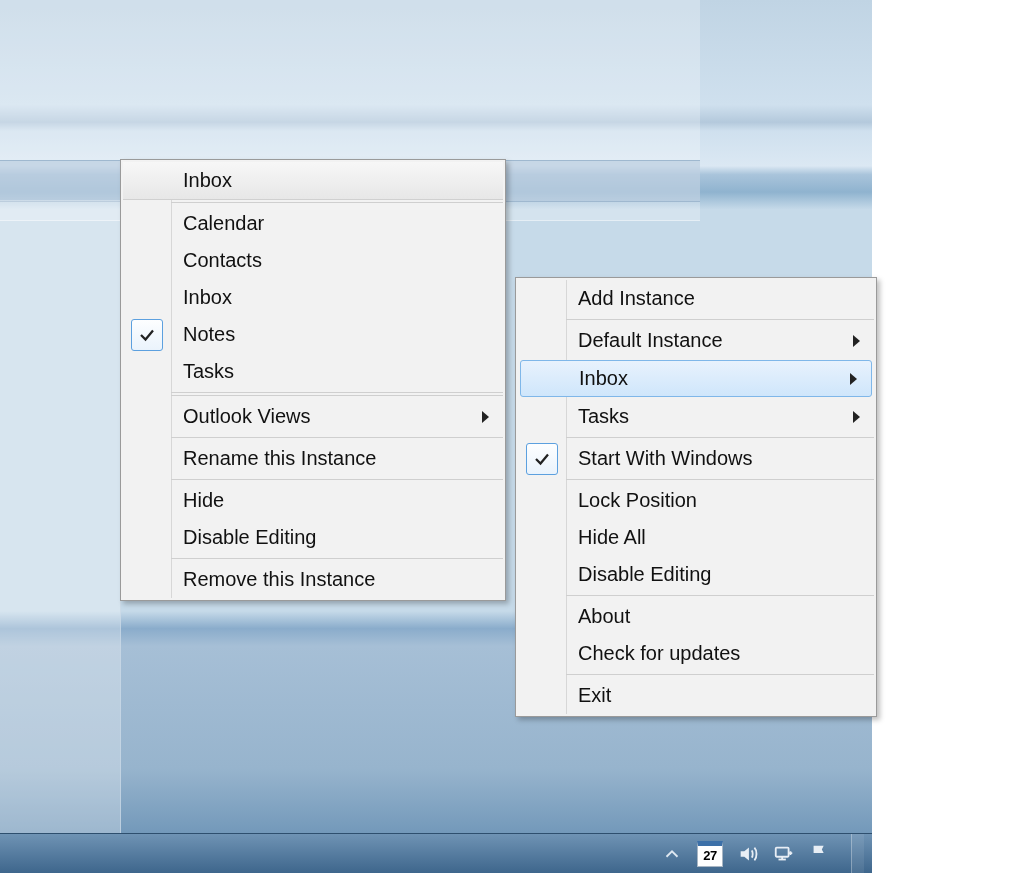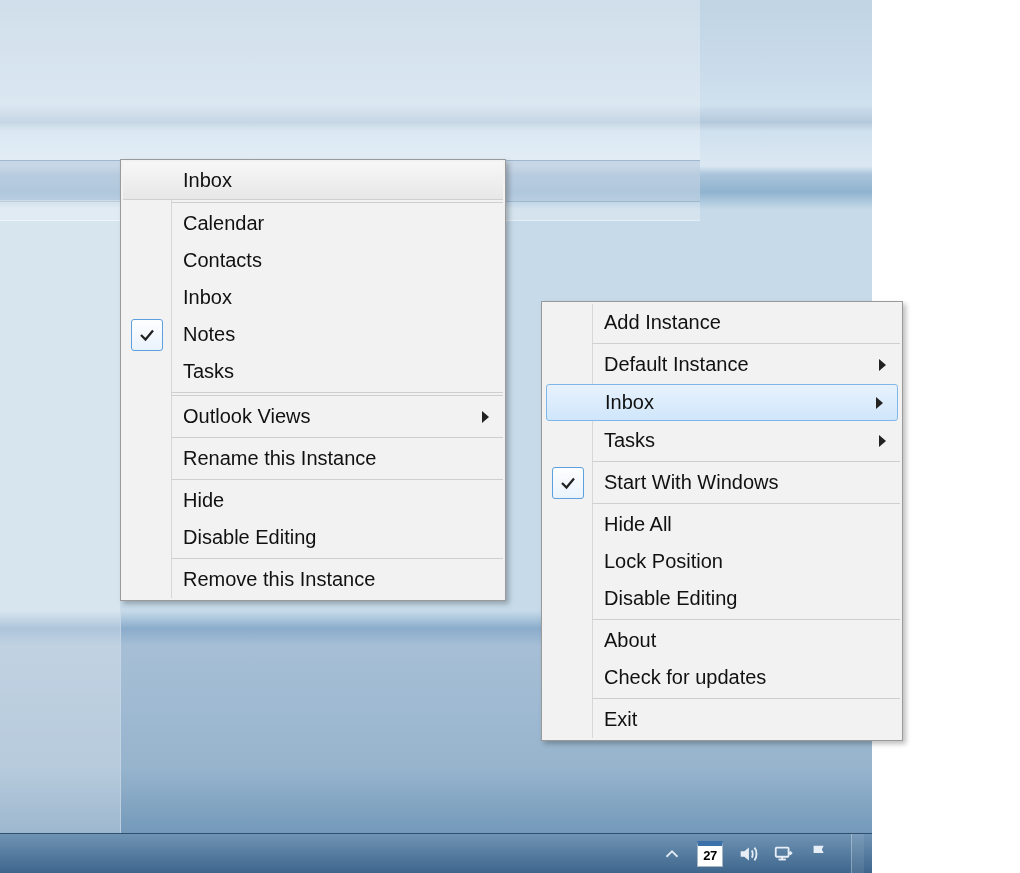--- a/index.html
+++ b/index.html
@@ -245,21 +245,21 @@
         <span>Disable Editing</span>
       </div>
 
       <div class="menu-sep"></div>
       <div class="menu-item">
         <span>Remove this Instance</span>
       </div>
     </div>
   </div>
 
-  <div class="menu" style="left:541px; top:277px; width:362px;margin-top:24px;">
+  <div class="menu" style="left:515px; top:277px; width:362px;">
     <div class="menu-inner">
       <div class="gutter"></div>
 
       <div class="menu-item">
         <span>Add Instance</span>
       </div>
 
       <div class="menu-sep"></div>
       <div class="menu-item">
         <span>Default Instance</span>
@@ -279,24 +279,24 @@
         <span class="check">
           <svg viewBox="0 0 24 24">
               <path d="M4 12 L10 18 L20 6" fill="none" stroke="#222" stroke-width="3"></path>
             </svg>
         </span>
         <span>Start With Windows</span>
       </div>
 
       <div class="menu-sep"></div>
       <div class="menu-item">
+        <span>Lock Position</span>
+      </div>
+      <div class="menu-item">
         <span>Hide All</span>
-      </div>
-      <div class="menu-item">
-        <span>Lock Position</span>
       </div>
       <div class="menu-item">
         <span>Disable Editing</span>
       </div>
 
       <div class="menu-sep"></div>
       <div class="menu-item">
         <span>About</span>
       </div>
       <div class="menu-item">

